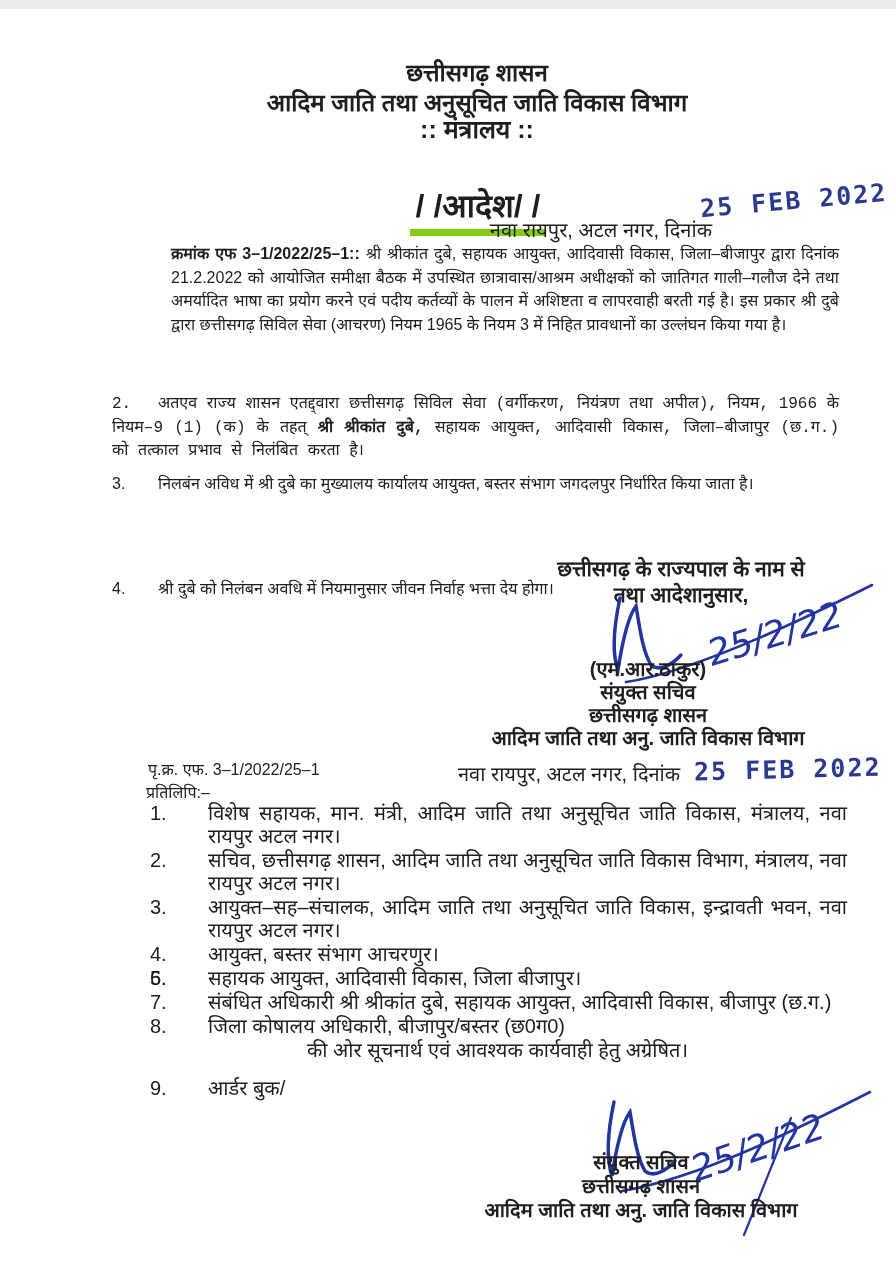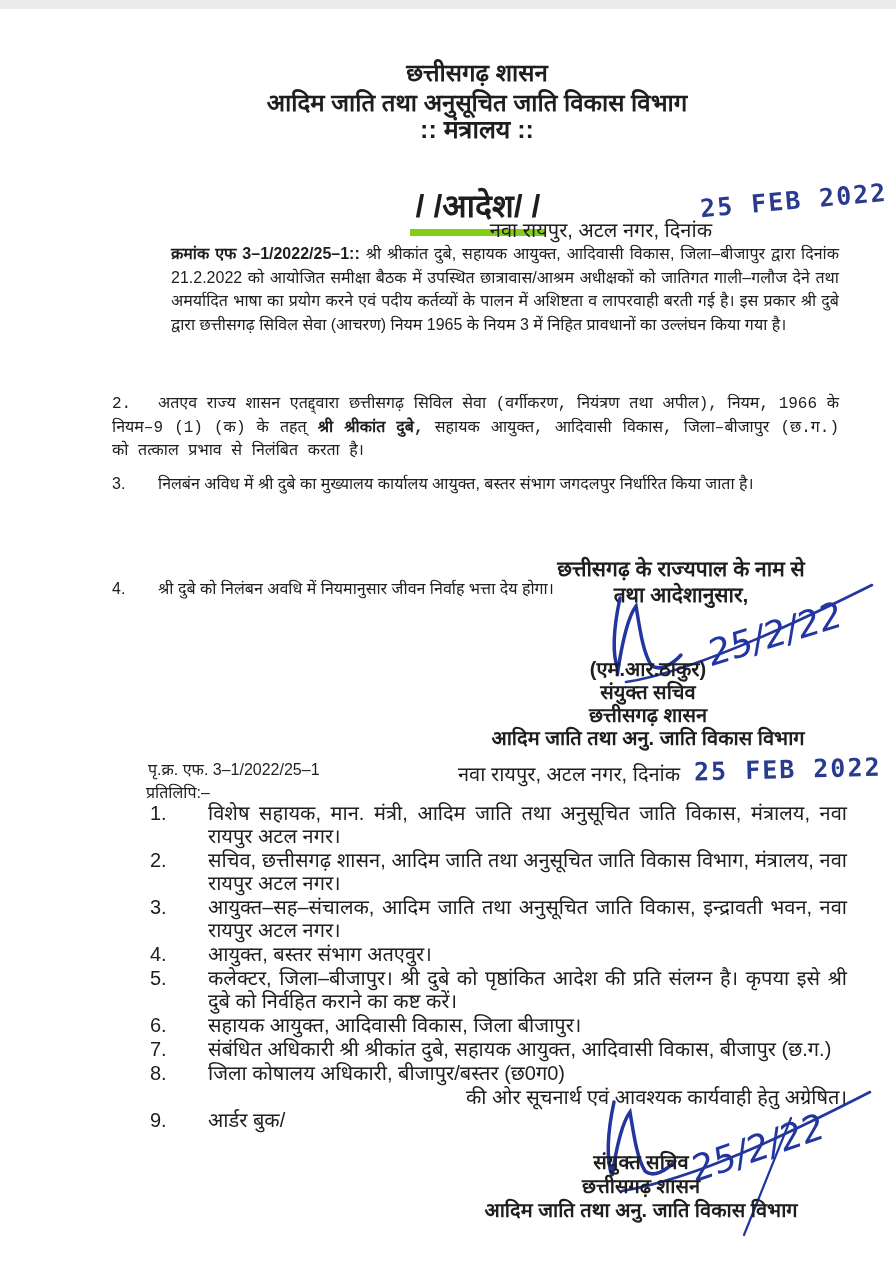--- a/index.html
+++ b/index.html
@@ -43,21 +43,21 @@
             font-size:21px; line-height:26px; }
   .sig-officer { left:464px; top:658px; width:368px; text-align:center; font-weight:bold;
                  font-size:20px; line-height:23px; }
 
   .endors-ref { left:148px; top:758px; font-size:16px; }
   .copies-label { left:146px; top:781px; font-size:16px; }
 
   .copies { left:148px; top:802px; width:699px; font-size:20px; line-height:23px; }
   .copy-item { position:relative; padding-left:60px; text-align:justify; margin-bottom:1px; }
   .copy-item .num { position:absolute; left:2px; top:0; }
-  .forward { padding-left:0; text-align:right; margin-bottom:0; }
+  .forward { padding-left:0; text-align:center; margin-bottom:15px; }
 
   .sig2-block { left:455px; top:1150px; width:372px; text-align:center; font-weight:bold;
                 font-size:20px; line-height:24px; }
 
   svg.sig { position:absolute; overflow:visible; }
   .sig1-svg { left:588px; top:572px; }
   .sig2-svg { left:578px; top:1078px; }
   .ink-blue { stroke:#2336a0; fill:none; stroke-linecap:round; }
   .ink-text { fill:#2336a0; font-style:italic; font-family:"DejaVu Sans",sans-serif; }
 </style>
@@ -118,25 +118,24 @@
   <div class="copy-item">
     <span class="num">2.</span>
     <span>सचिव, छत्तीसगढ़ शासन, आदिम जाति तथा अनुसूचित जाति विकास विभाग, मंत्रालय, नवा रायपुर अटल नगर।</span>
   </div>
   <div class="copy-item">
     <span class="num">3.</span>
     <span>आयुक्त–सह–संचालक, आदिम जाति तथा अनुसूचित जाति विकास, इन्द्रावती भवन, नवा रायपुर अटल नगर।</span>
   </div>
   <div class="copy-item">
     <span class="num">4.</span>
-    <span>आयुक्त, बस्तर संभाग अतएवुर।</span>
+    <span>आयुक्त, बस्तर संभाग आचरणुर।</span>
   </div>
   <div class="copy-item">
     <span class="num">5.</span>
-    <span>कलेक्टर, जिला–बीजापुर। श्री दुबे को पृष्ठांकित आदेश की प्रति संलग्न है। कृपया इसे श्री दुबे को निर्वहित कराने का कष्ट करें।</span>
   </div>
   <div class="copy-item">
     <span class="num">6.</span>
     <span>सहायक आयुक्त, आदिवासी विकास, जिला बीजापुर।</span>
   </div>
   <div class="copy-item">
     <span class="num">7.</span>
     <span>संबंधित अधिकारी श्री श्रीकांत दुबे, सहायक आयुक्त, आदिवासी विकास, बीजापुर (छ.ग.)</span>
   </div>
   <div class="copy-item">

